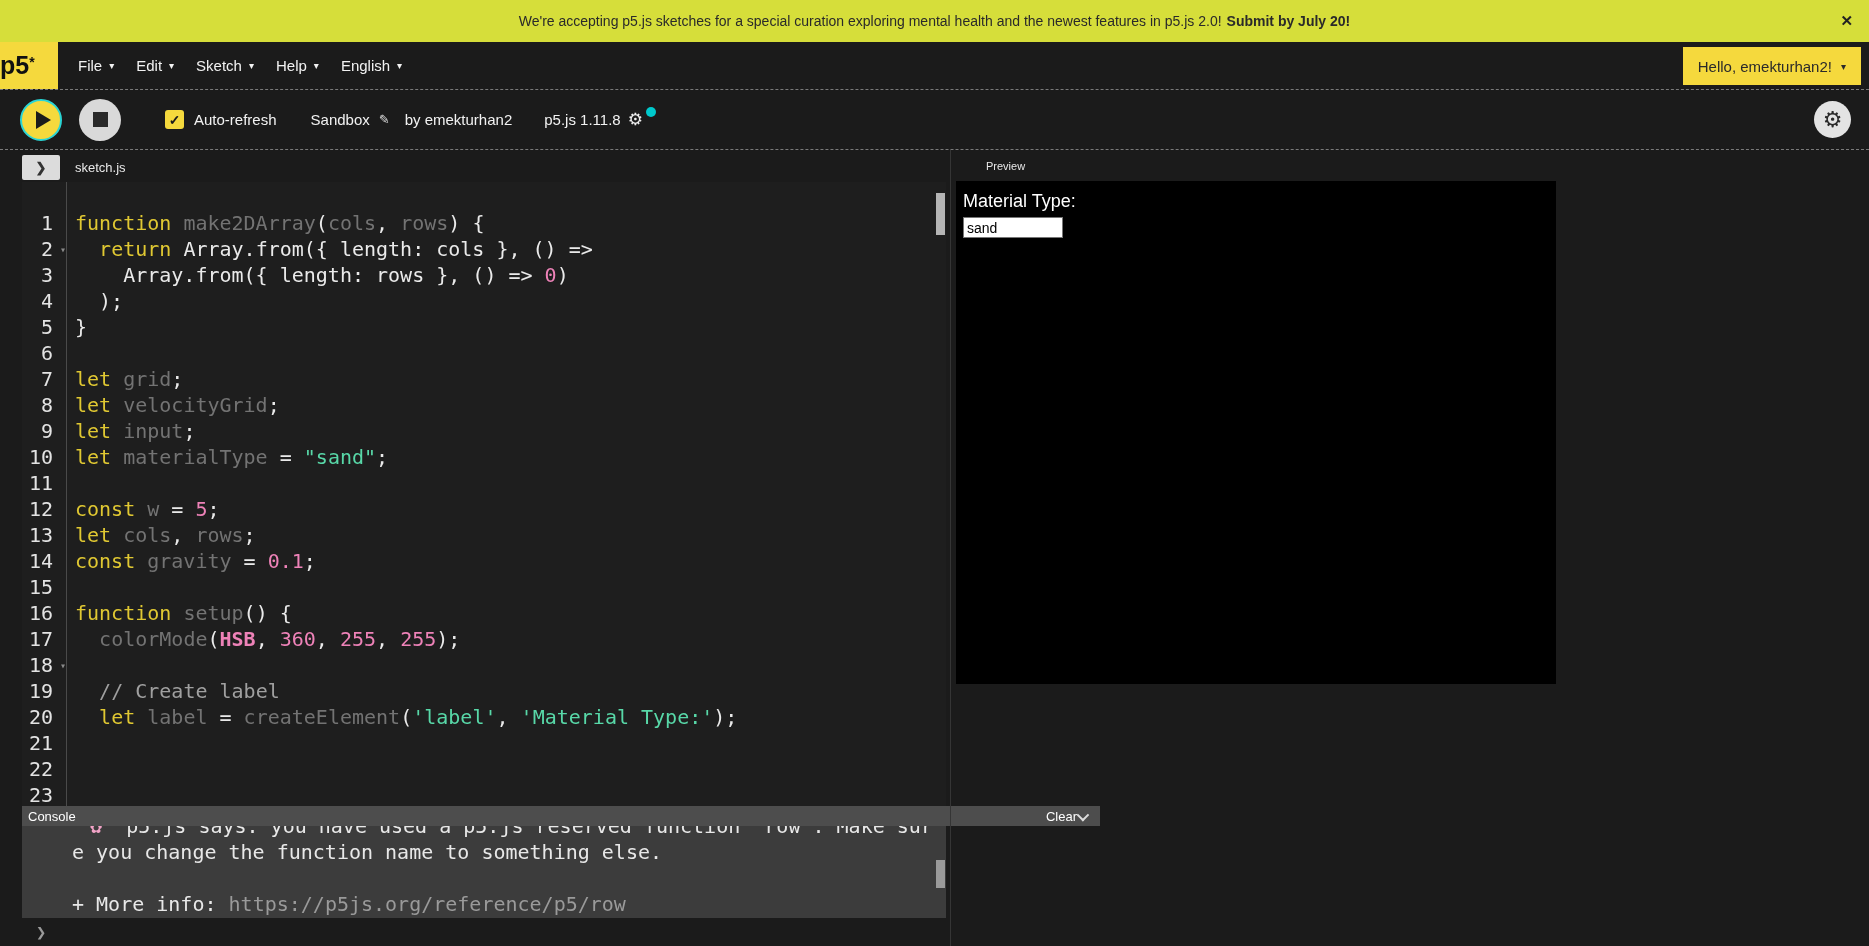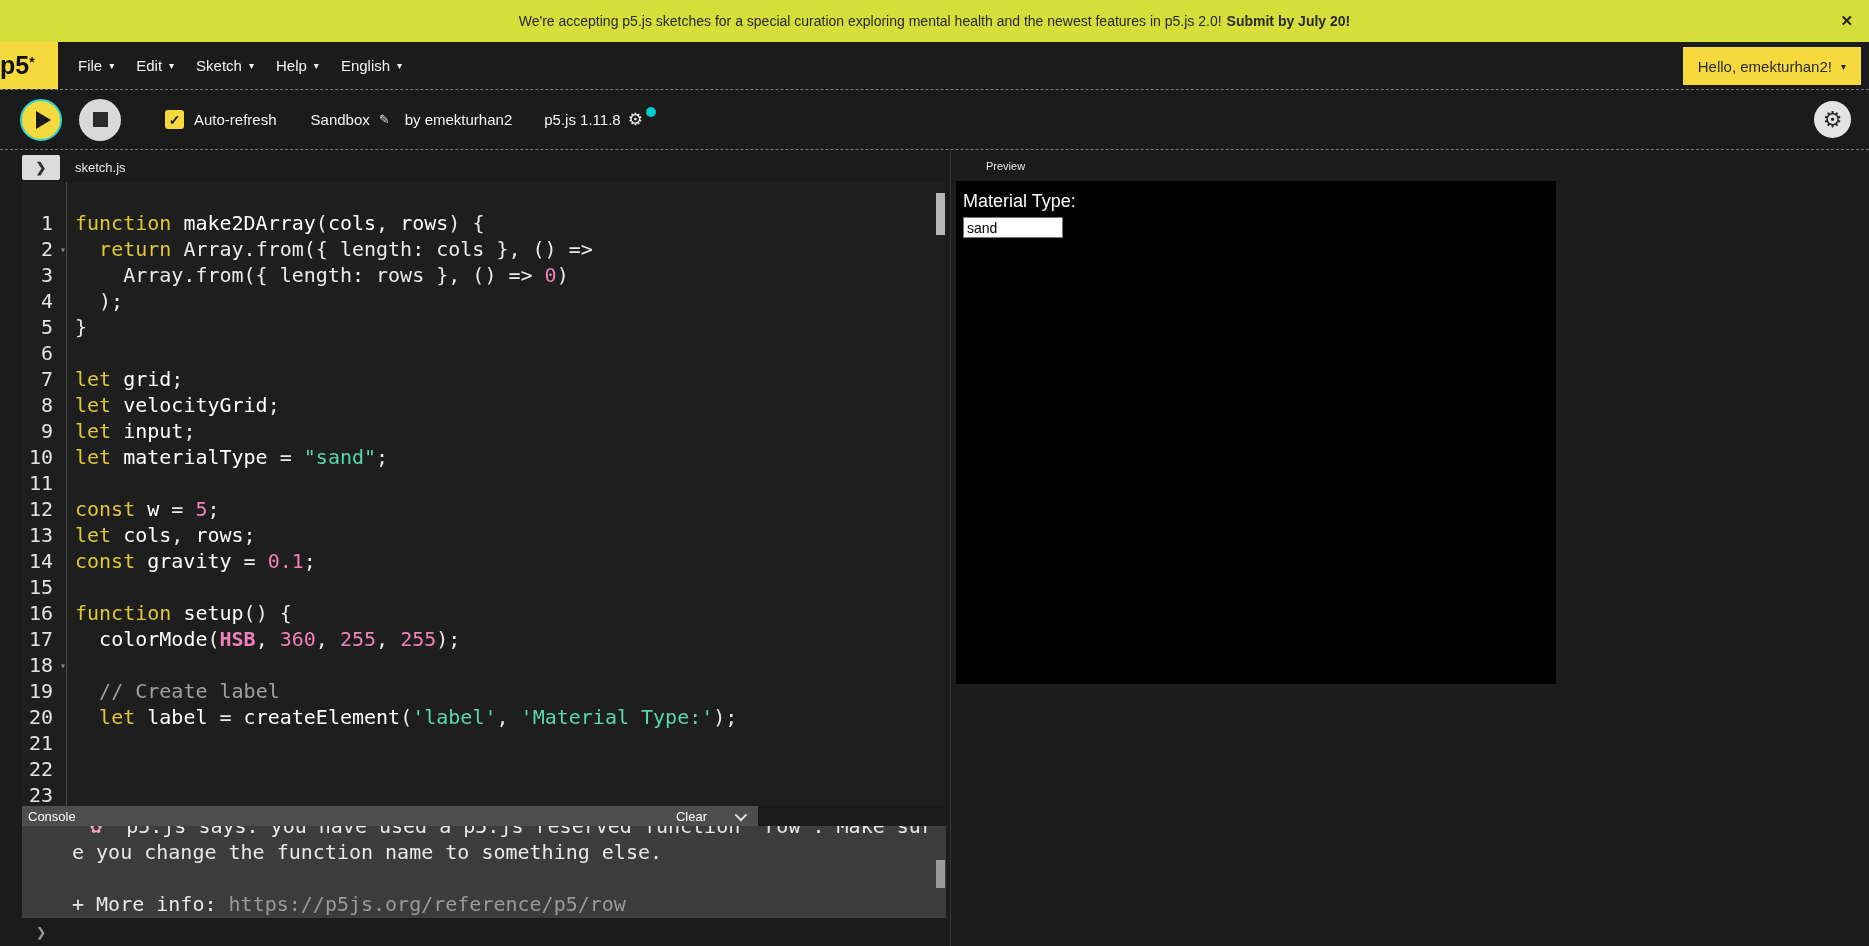--- a/index.html
+++ b/index.html
@@ -110,37 +110,37 @@
     position:absolute; left:0; top:0; bottom:0; width:45px;
     border-right:1px solid #4a4a4a; padding-top:28px;
     color:#e3e3e3; text-align:right;
   }
   .ln { position:relative; height:26px; padding-right:13px; }
   .ln .fold { position:absolute; right:0; top:1px; font-size:10px; color:#8a8a8a; cursor:pointer; }
   .code-pane { position:absolute; left:46px; right:12px; top:0; bottom:0; padding:28px 0 0 7px; cursor:text; }
   .cl { height:26px; white-space:pre; }
   .tk-c { color:#a0a0a0; }
   .tk-k { color:#e0c832; }
-  .tk-d { color:#ffffff; }
+  .tk-d { color:#737373; }
   .tk-s { color:#58d8a8; }
   .tk-n { color:#ee82b8; }
   .tk-nb { color:#ee82b8; font-weight:bold; }
   .tk-p { color:#eaeaea; }
   .editor-scrollthumb {
     position:absolute; right:1px; top:11px; width:9px; height:42px;
     background:#b5b5b5; cursor:pointer;
   }
 
   
   .console-bar {
-    position:absolute; left:22px; top:806px; width:736px; height:20px;
+    position:absolute; left:22px; top:806px; width:1078px; height:20px;
     background:#4d4d4d; display:flex; align-items:center; font-size:13px; color:#fff;
   }
   .console-title { margin-left:6px; }
-  .console-right { margin-left:auto; display:flex; align-items:center; gap:28px; margin-right:14px; }
+  .console-right { margin-left:auto; display:flex; align-items:center; gap:0; margin-right:14px; }
   .clear-label { cursor:pointer; }
   .chev-down {
     width:9px; height:9px; border-right:2px solid #ddd; border-bottom:2px solid #ddd;
     transform:rotate(45deg) translateY(-2px); cursor:pointer;
   }
   .console-content {
     position:absolute; left:22px; top:826px; width:924px; height:92px;
     background:#3c3c3c; overflow:hidden;
     font-family:"DejaVu Sans Mono", monospace; font-size:20px; line-height:26px;
     color:#e8e8e8; padding-left:50px;

